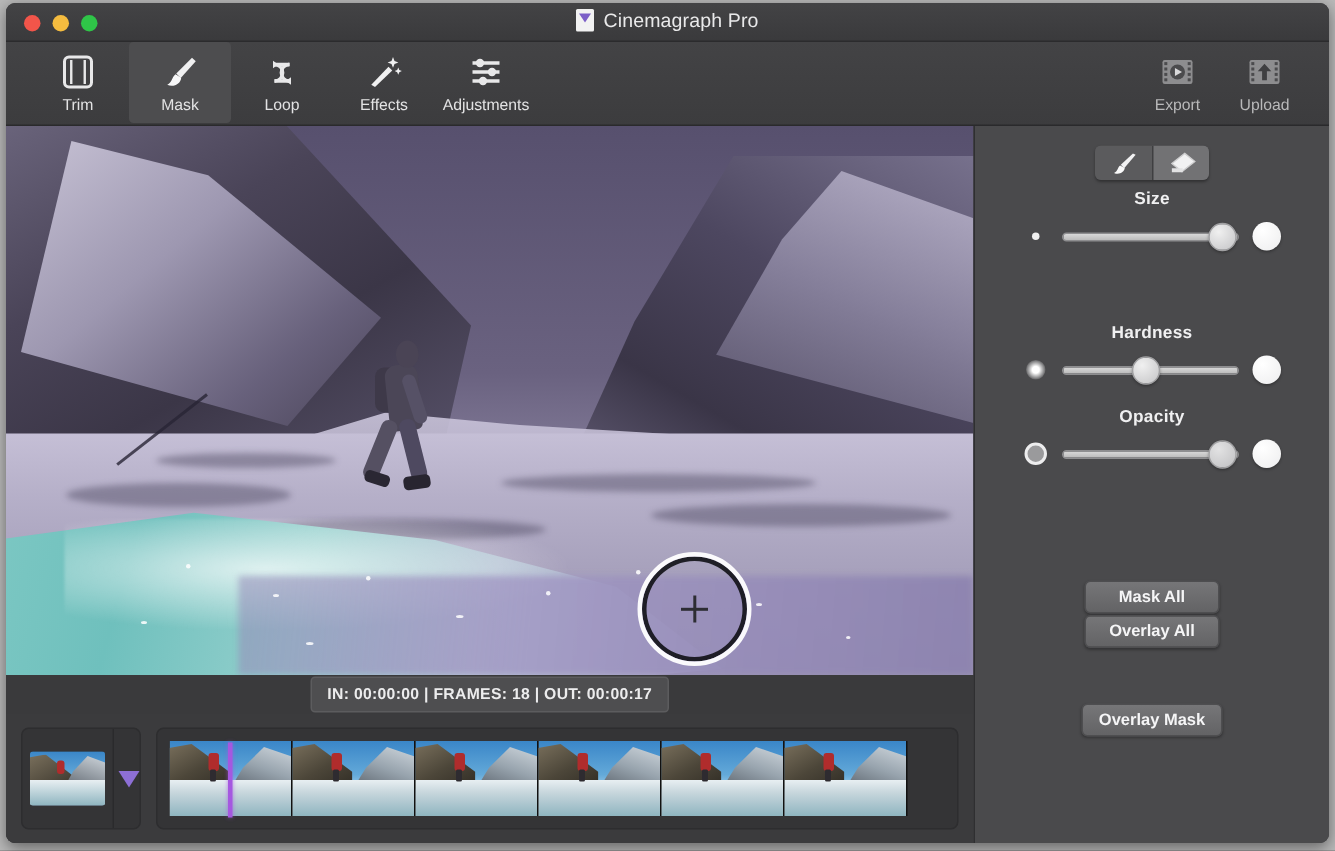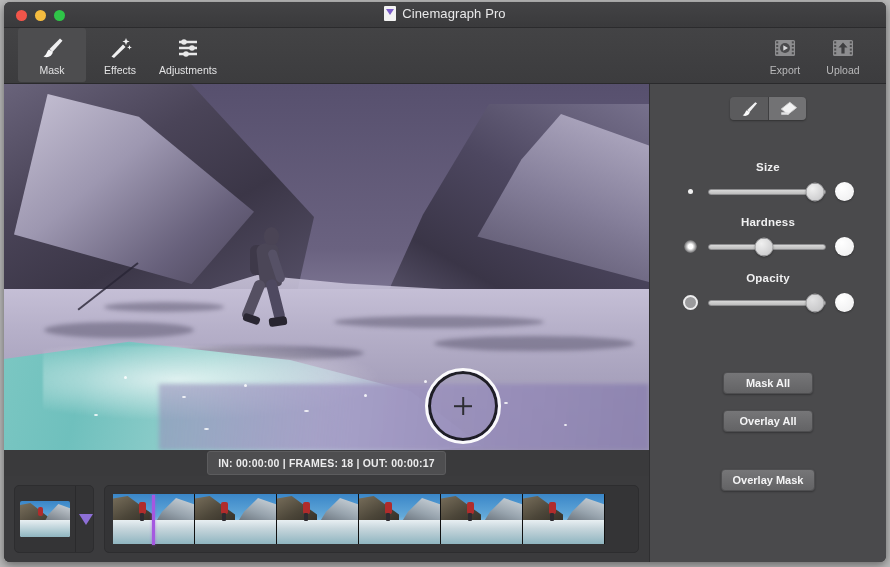--- a/index.html
+++ b/index.html
@@ -313,31 +313,54 @@
     </div>
     <div id="title-wrap">
       <div id="doc-icon"></div>
       <div id="title-text">Cinemagraph Pro</div>
     </div>
   </div>
 
   <div id="toolbar">
     <div class="tools">
 
+      <div class="tool">
+        <div class="ic">
+          <svg width="26" height="26" viewBox="0 0 26 26">
+            <rect x="4" y="3" width="18" height="20" rx="3" fill="none" stroke="#e8e8e9" stroke-width="2"></rect>
+            <line x1="8.5" y1="5" x2="8.5" y2="21" stroke="#e8e8e9" stroke-width="1.6"></line>
+            <line x1="17.5" y1="5" x2="17.5" y2="21" stroke="#e8e8e9" stroke-width="1.6"></line>
+          </svg>
+        </div>
+        <div class="lb">Trim</div>
+      </div>
 
       <div class="tool active">
         <div class="ic">
           <svg width="26" height="26" viewBox="0 0 26 26">
             <path d="M21 3.5 L10.5 14 L13.5 17 L23.5 5.8 Z" fill="#f0f0f1"></path>
             <path d="M10 14.5 C7.5 16.5 7.8 20 4.5 21.5 C8.5 23.5 13.5 21 13.8 16.8 Z" fill="#f7f7f8"></path>
           </svg>
         </div>
         <div class="lb">Mask</div>
       </div>
 
+      <div class="tool">
+        <div class="ic">
+          <svg width="26" height="26" viewBox="0 0 26 26">
+            <path d="M8 8 a5.5 5.5 0 0 1 0 11 h1" fill="none" stroke="#e8e8e9" stroke-width="2.2"></path>
+            <path d="M18 19 a5.5 5.5 0 0 1 0 -11 h-1" fill="none" stroke="#e8e8e9" stroke-width="2.2"></path>
+            <line x1="8" y1="8" x2="18" y2="8" stroke="#e8e8e9" stroke-width="2.2"></line>
+            <line x1="8" y1="19" x2="18" y2="19" stroke="#e8e8e9" stroke-width="2.2"></line>
+            <path d="M7 5.5 L10.5 8 L7 10.5 Z" fill="#e8e8e9"></path>
+            <path d="M19 16.5 L15.5 19 L19 21.5 Z" fill="#e8e8e9"></path>
+          </svg>
+        </div>
+        <div class="lb">Loop</div>
+      </div>
 
       <div class="tool">
         <div class="ic">
           <svg width="26" height="26" viewBox="0 0 26 26">
             <path d="M4.5 21.5 L16 9.5 L18.5 12 L7 23 Z" fill="#f0f0f1"></path>
             <path d="M19 3 l1 2.6 L22.6 6.6 L20 7.6 L19 10.2 L18 7.6 L15.4 6.6 L18 5.6 Z" fill="#f0f0f1"></path>
             <path d="M22.5 10 l.7 1.7 1.7.7 -1.7.7 -.7 1.7 -.7-1.7 -1.7-.7 1.7-.7 Z" fill="#f0f0f1"></path>
           </svg>
         </div>
         <div class="lb">Effects</div>
@@ -532,21 +555,21 @@
           </svg>
         </div>
         <div class="mode-btn active">
           <svg width="22" height="18" viewBox="0 0 24 20">
             <path d="M14 2.5 L21.5 8.5 L12 16 L4.5 10 Z" fill="#f2f2f3" stroke="#cfcfd0" stroke-width="1"></path>
             <path d="M4.5 13.5 L12.5 13.5 L12.5 16.5 L4.5 16.5 Z" fill="#e2e2e3"></path>
           </svg>
         </div>
       </div>
 
-      <div class="slider-group" style="top:77px;">
+      <div class="slider-group" style="top:43px;">
         <div class="slider-label">Size</div>
         <div class="slider-row">
           <div class="mini-dot">
             <div style="width:5px;height:5px;border-radius:50%;background:#f0f0f0;"></div>
           </div>
           <div class="track">
             <div class="knob" style="left:92%;"></div>
           </div>
           <div class="end-dot"></div>
         </div>
@@ -571,18 +594,18 @@
           <div class="mini-dot">
             <div style="width:15px;height:15px;border-radius:50%;background:#9a9a9c;border:2px solid #ededee;"></div>
           </div>
           <div class="track">
             <div class="knob" style="left:92%;background:radial-gradient(circle at 35% 30%,#e2e2e3,#c0c0c2);"></div>
           </div>
           <div class="end-dot"></div>
         </div>
       </div>
 
-      <div class="panel-btn" style="top:288px;">Mask All</div>
+      <div class="panel-btn" style="top:303px;">Mask All</div>
       <div class="panel-btn" style="top:326px;">Overlay All</div>
       <div class="panel-btn" style="top:385px; width:94px;">Overlay Mask</div>
     </div>
   </div>
 </div>
 
 </body></html>

